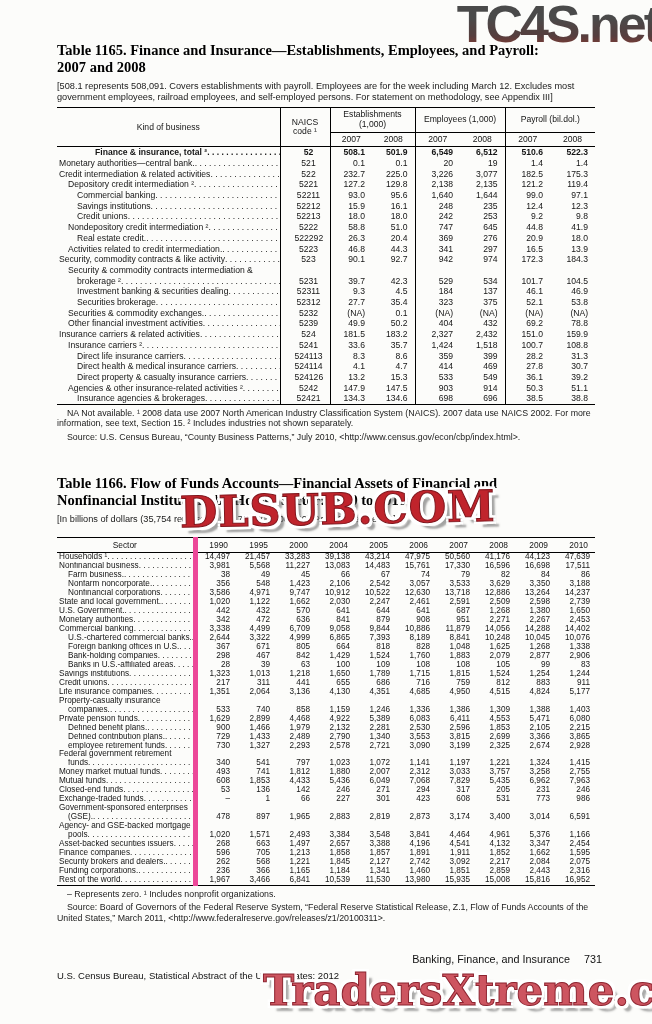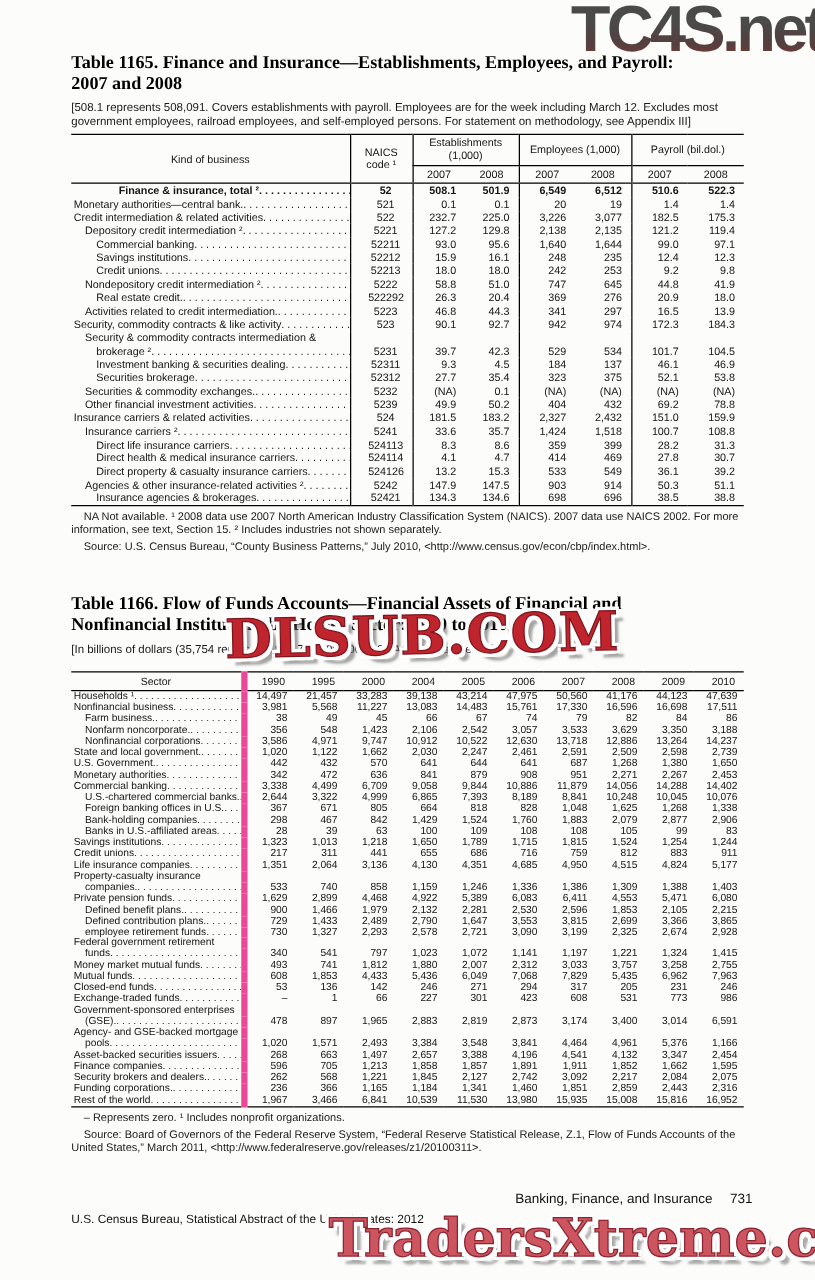--- a/index.html
+++ b/index.html
@@ -871,21 +871,21 @@
             <td class="lbl">
               <div class="lr">
                 <span class="txt i1">Defined contribution plans.</span>
                 <span class="dots"></span>
               </div>
             </td>
             <td class="num c0">729</td>
             <td class="num c1">1,433</td>
             <td class="num c2">2,489</td>
             <td class="num c3">2,790</td>
-            <td class="num c4">1,647</td>
+            <td class="num c4">1,340</td>
             <td class="num c5">3,553</td>
             <td class="num c6">3,815</td>
             <td class="num c7">2,699</td>
             <td class="num c8">3,366</td>
             <td class="num c9">3,865</td>
           </tr>
           <tr>
             <td class="lbl">
               <div class="lr">
                 <span class="txt i1">employee retirement funds</span>

